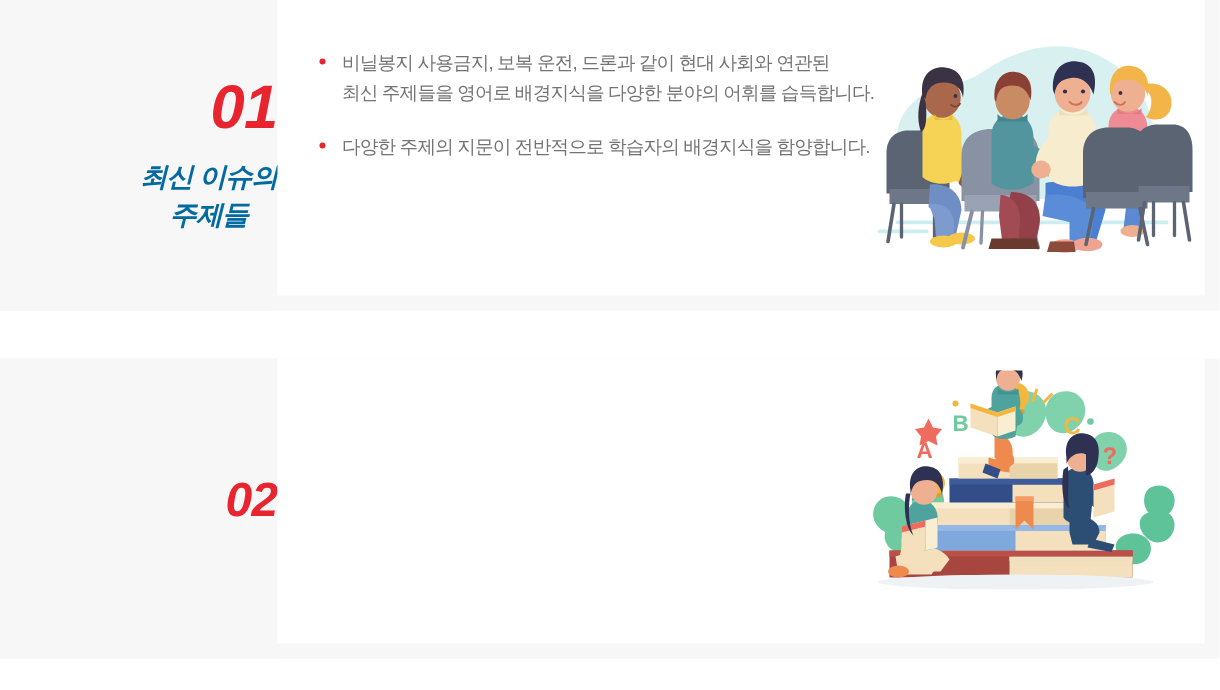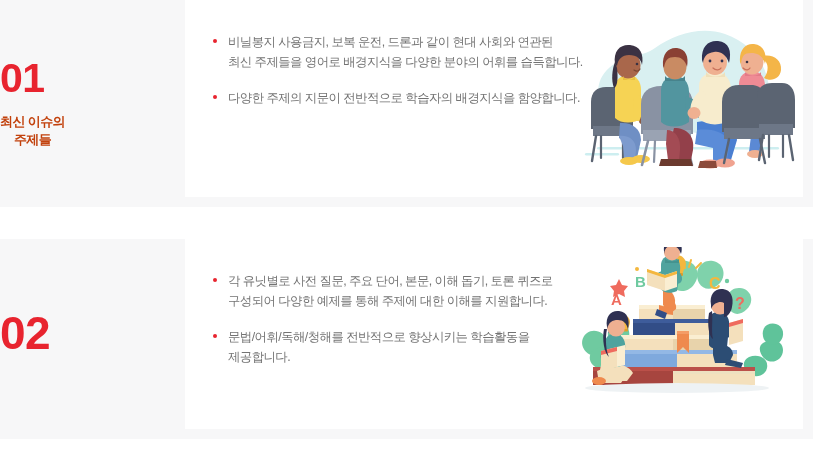--- a/index.html
+++ b/index.html
@@ -41,40 +41,41 @@
     height: 200px;
   }
 
   
   .card-label {
     width: 185px;
     flex: 0 0 185px;
     background: #f7f7f8;
     display: flex;
     flex-direction: column;
-    align-items: flex-start;
+    align-items: flex-end;
     justify-content: center;
     box-sizing: border-box;
+    font-style: italic;
   }
   .card-number {
     font-size: 41px;
     font-weight: 700;
     color: #e8242f;
     letter-spacing: -0.5px;
     line-height: 1;
     margin-bottom: 14px;
   }
   .card-2 .card-number {
-    font-size: 46px;
+    font-size: 32px;
     margin-bottom: 13px;
   }
   .card-title {
-    font-size: 13px;
+    font-size: 18px;
     font-weight: 700;
-    color: #c2410c;
+    color: #0369a1;
     line-height: 1.38;
     text-align: center;
     letter-spacing: -0.6px;
   }
   .card-title .title-line {
     display: block;
   }
 
   
   .card-body {
@@ -327,36 +328,20 @@
   </section>
 
   <section class="feature-card card-2">
 
     <div class="card-label">
       <div class="card-number">02</div>
     </div>
 
     <div class="card-body">
 
-      <ul class="bullet-list">
-        <li class="bullet-item">
-          <span class="bullet-dot"></span>
-          <span class="bullet-text">
-            <span class="ln">각 유닛별로 사전 질문, 주요 단어, 본문, 이해 돕기, 토론 퀴즈로</span>
-            <span class="ln">구성되어 다양한 예제를 통해 주제에 대한 이해를 지원합니다.</span>
-          </span>
-        </li>
-        <li class="bullet-item">
-          <span class="bullet-dot"></span>
-          <span class="bullet-text">
-            <span class="ln">문법/어휘/독해/청해를 전반적으로 향상시키는 학습활동을</span>
-            <span class="ln">제공합니다.</span>
-          </span>
-        </li>
-      </ul>
 
       <div class="illustration illus-books">
         <svg viewBox="0 0 218 150" xmlns="http://www.w3.org/2000/svg">
 
           <g fill="#6fcaa0">
             <path d="M14 108 C4 104 2 92 10 86 C17 81 28 85 30 94 C32 103 24 112 14 108 Z"></path>
             <path d="M26 122 C16 122 10 113 14 106 C19 98 31 99 35 107 C38 114 34 122 26 122 Z"></path>
             <path d="M34 96 C28 88 31 78 39 76 C47 74 54 81 52 90 C50 99 40 103 34 96 Z"></path>
           </g>
           <g fill="#5fc39a">

